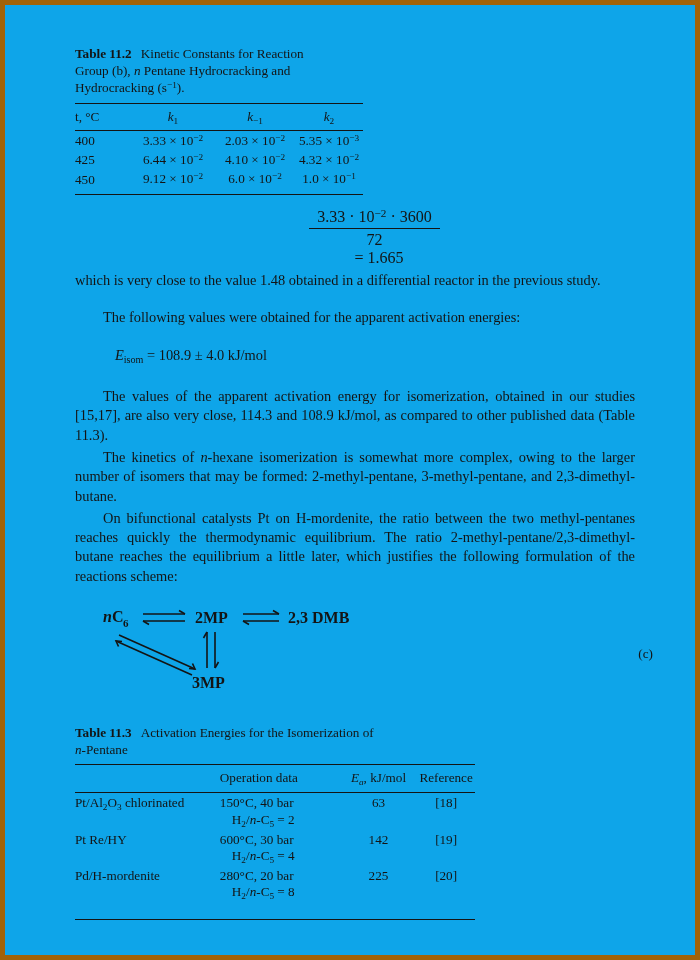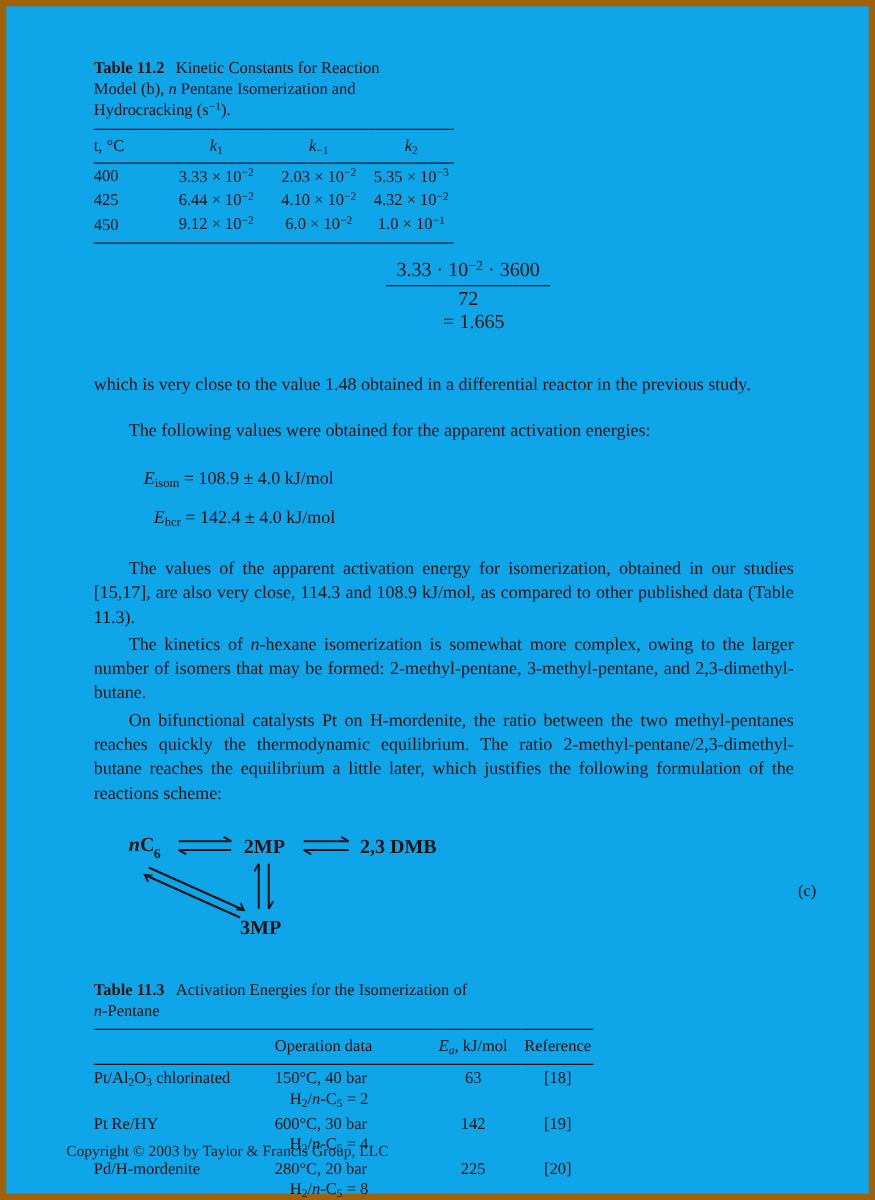--- a/index.html
+++ b/index.html
@@ -140,21 +140,21 @@
 </style>
 </head>
 <body>
 
 <div class="page">
   <div class="content">
 
     <div>
       <div class="tbl-caption">
         <b>Table 11.2</b><span class="capgap"></span><span>Kinetic Constants for Reaction</span><br>
-        <span>Model (b), </span><span class="i">n</span><span> Pentane Isomerization and</span><br>
+        <span>Group (b), </span><span class="i">n</span><span> Pentane Hydrocracking and</span><br>
         <span>Hydrocracking (s</span><span class="sup">−1</span><span>).</span>
       </div>
 
       <table class="doc" id="table-112">
         <tbody>
             <tr class="hd rule-thick">
           <td class="c0">t, °C</td>
           <td class="c1"><span class="i">k</span><span class="sub">1</span></td>
           <td class="c2"><span class="i">k</span><span class="sub">−1</span></td>
           <td class="c3"><span class="i">k</span><span class="sub">2</span></td>
@@ -186,31 +186,27 @@
 
     <div class="frac-block">
       <span class="frac">
         <span class="num"><span>3.33 · 10</span><span class="sup">−2</span><span> · 3600</span></span>
         <span class="bar"></span>
         <span class="den">72</span>
       </span>
       <span>= 1.665</span>
     </div>
 
-    <p class="body" style="margin-top:32px">which is very close to the value 1.48 obtained in a differential reactor in the previous study.</p>
+    <p class="body" style="margin-top:4px">which is very close to the value 1.48 obtained in a differential reactor in the previous study.</p>
     <p class="body indent" style="margin-top:18px">The following values were obtained for the apparent activation energies:</p>
 
     <div style="margin-top:20px">
       <div class="eq-line">
         <span class="i">E</span><span class="sub">isom</span>
         <span>= 108.9 ± 4.0 kJ/mol</span>
-      </div>
-      <div class="eq-line" style="margin-left:48px">
-        <span class="i">E</span><span class="sub">hcr</span>
-        <span>= 142.4 ± 4.0 kJ/mol</span>
       </div>
     </div>
 
     <p class="body indent" style="margin-top:22px">The values of the apparent activation energy for isomerization, obtained in our studies [15,17], are also very close, 114.3 and 108.9 kJ/mol, as compared to other published data (Table 11.3).</p>
 
     <p class="body indent" style="margin-top:3px"><span>The kinetics of </span><span class="i">n</span><span>-hexane isomerization is somewhat more complex, owing to the larger number of isomers that may be formed: 2-methyl-pentane, 3-methyl-pentane, and 2,3-dimethyl-butane.</span></p>
 
     <p class="body indent" style="margin-top:3px">On bifunctional catalysts Pt on H-mordenite, the ratio between the two methyl-pentanes reaches quickly the thermodynamic equilibrium. The ratio 2-methyl-pentane/2,3-dimethyl-butane reaches the equilibrium a little later, which justifies the following formulation of the  reactions scheme:</p>
 
     <div class="scheme-wrap">
@@ -313,14 +309,13 @@
 
         <tr>
           <td class="rule-thick" colspan="4" style="height:0"></td>
         </tr>
       </tbody>
         </table>
     </div>
 
   </div>
 
-  <div class="footer">Copyright © 2003 by Taylor &amp; Francis Group, LLC</div>
 </div>
 
 </body></html>

